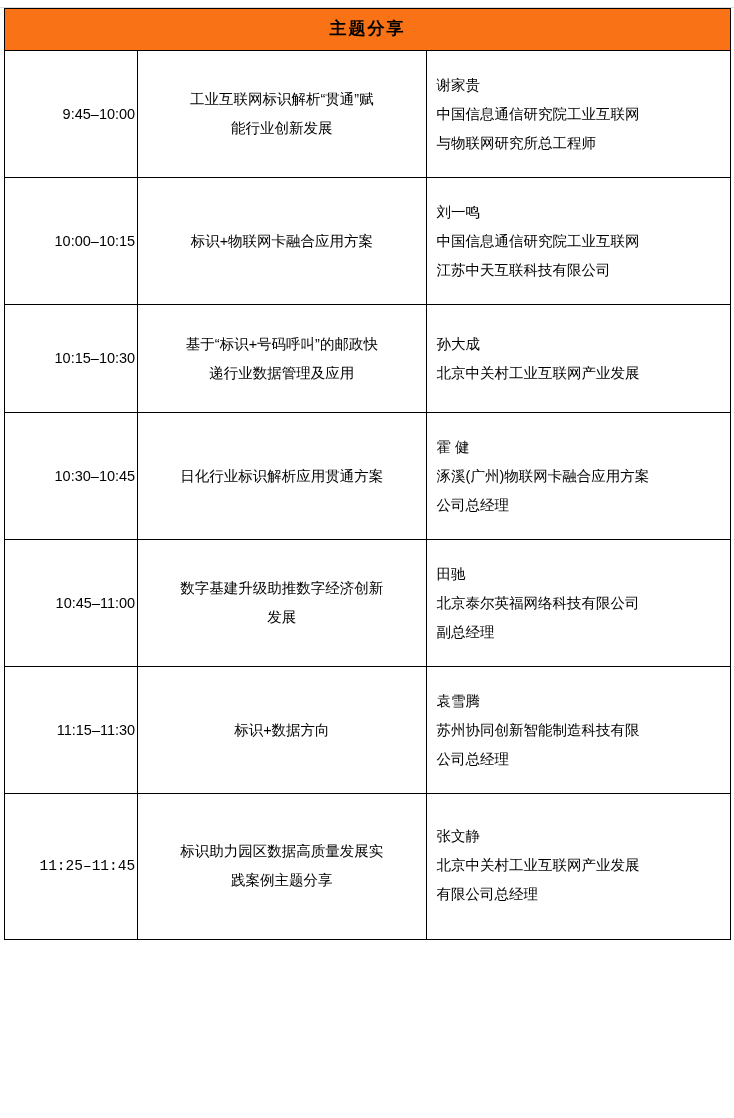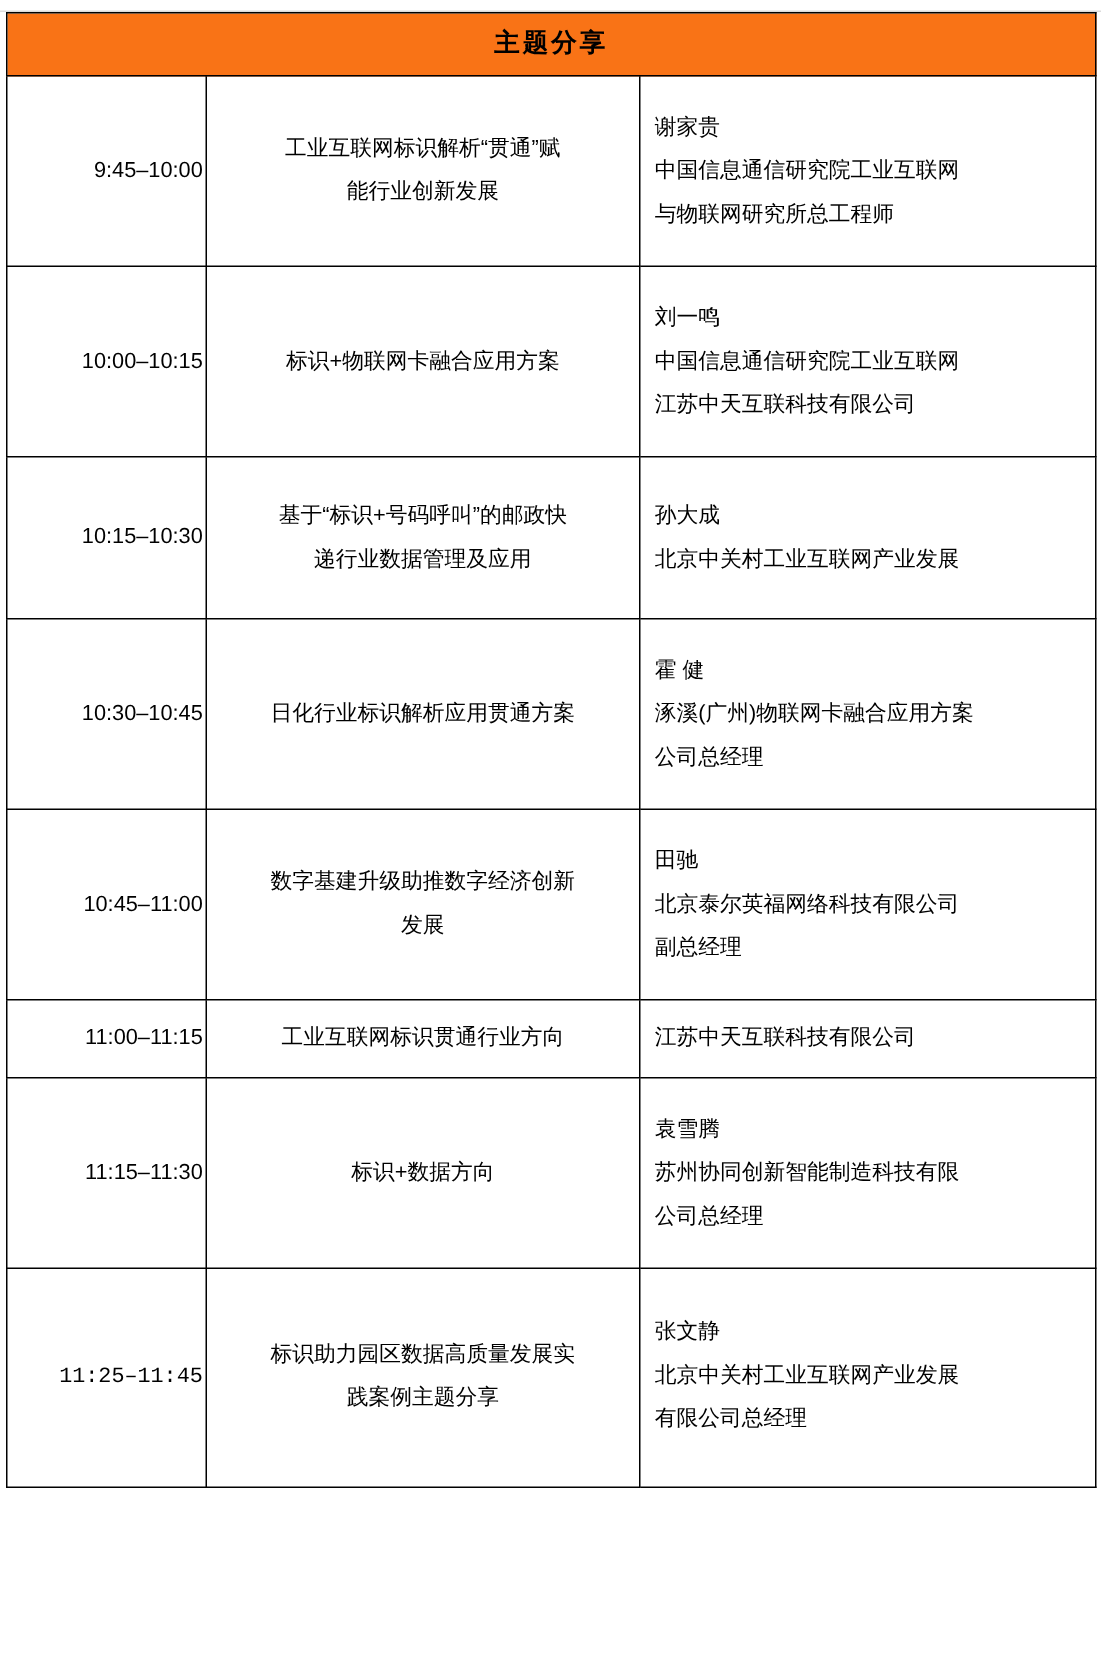--- a/index.html
+++ b/index.html
@@ -155,29 +155,20 @@
           <span class="line">数字基建升级助推数字经济创新</span>
           <span class="line">发展</span>
         </td>
         <td class="speaker">
           <span class="line">田驰</span>
           <span class="line">北京泰尔英福网络科技有限公司</span>
           <span class="line">副总经理</span>
         </td>
       </tr>
 
-      <tr class="row-short">
-        <td class="time">11:00–11:15</td>
-        <td class="topic">
-          <span class="line">工业互联网标识贯通行业方向</span>
-        </td>
-        <td class="speaker">
-          <span class="line">江苏中天互联科技有限公司</span>
-        </td>
-      </tr>
 
       <tr class="row-tall">
         <td class="time">11:15–11:30</td>
         <td class="topic">
           <span class="line">标识+数据方向</span>
         </td>
         <td class="speaker">
           <span class="line">袁雪腾</span>
           <span class="line">苏州协同创新智能制造科技有限</span>
           <span class="line">公司总经理</span>

